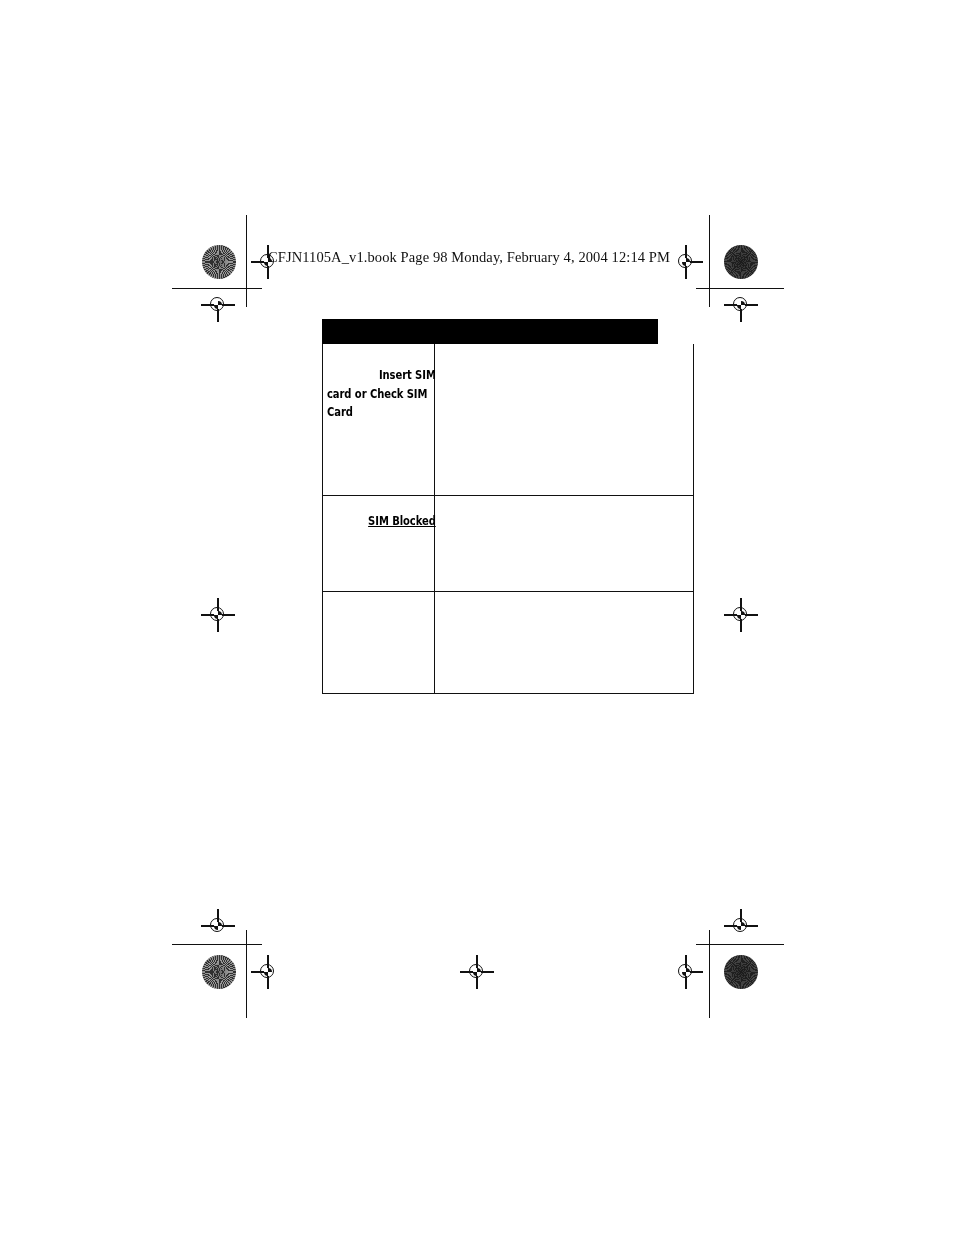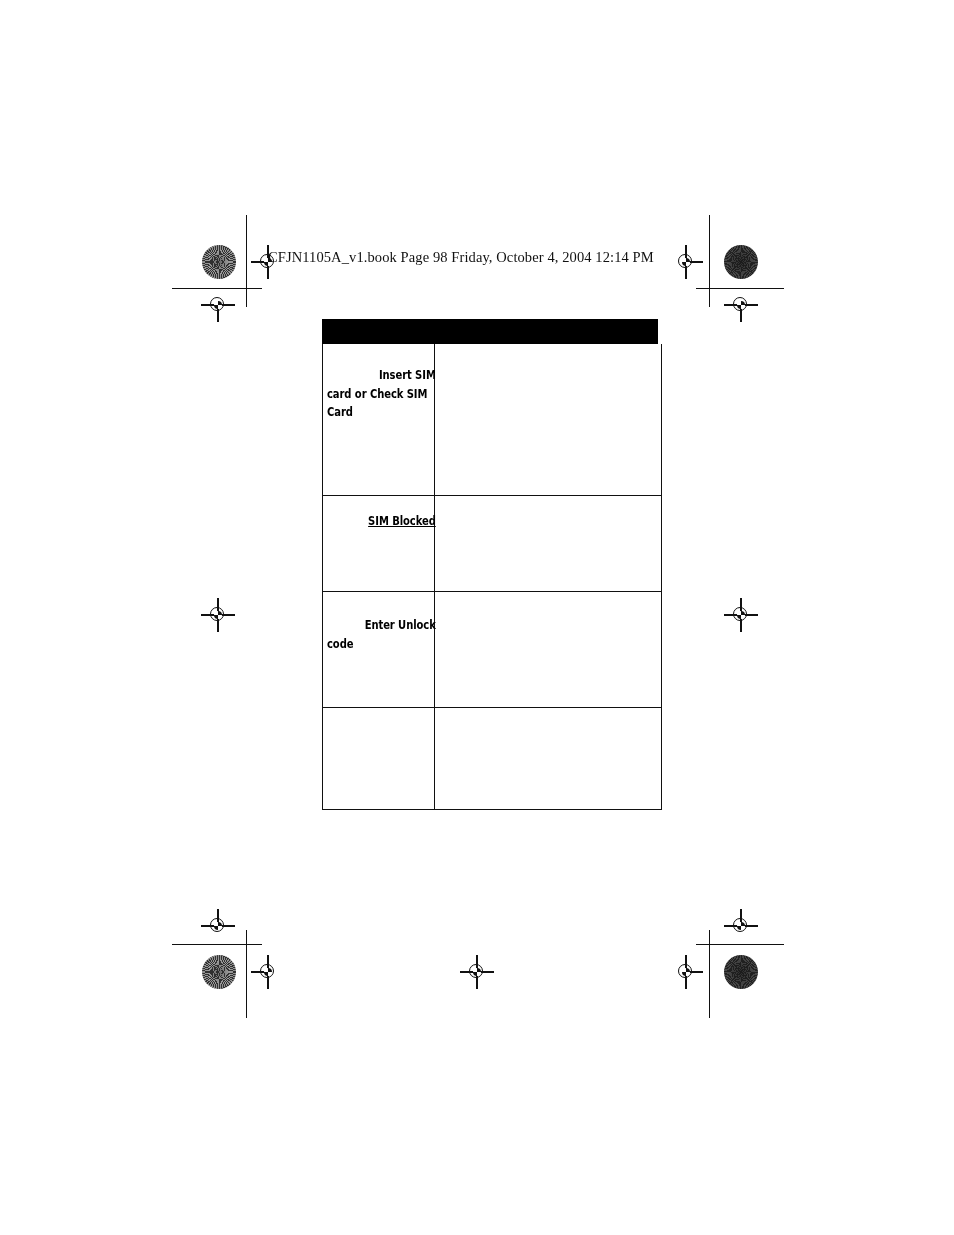--- a/index.html
+++ b/index.html
@@ -108,21 +108,21 @@
     color: #111;
     letter-spacing: 0.1px;
     white-space: nowrap;
   }
 
   
   .doc-table {
     position: absolute;
     left: 322px;
     top: 319px;
-    width: 340px;
+    width: 372px;
   }
   .table-headbar {
     height: 25px;
     background: #000000;
     width: 336px;
   }
   .t-row {
     display: flex;
     border-left: 1.4px solid #111;
     border-right: 1.4px solid #111;
@@ -261,21 +261,21 @@
 
   <div class="reg-target half-right" style="left:669px; top:955px;">
     <div class="hbar"></div>
       <div class="vbar"></div>
     <div class="ring"></div>
       <div class="dot"></div>
   </div>
   <div class="rule-v" style="left:709px; top:930px; height:88px;"></div>
   <div class="halftone dense" style="left:724px; top:955px;"></div>
 
-  <div class="running-header">CFJN1105A_v1.book  Page 98  Friday, October 4, 2004  12:14 PM</div>
+  <div class="running-header">CFJN1105A_v1.book  Page 98  Monday, February 4, 2004  12:14 PM</div>
 
   <div class="doc-table">
 
     <div class="table-headbar"></div>
 
     <div class="t-row r1">
       <div class="t-cell-left">
         <div class="msg">
           <span class="lead">Insert SIM</span>
           <span class="wrap">card or Check SIM Card</span>
@@ -291,31 +291,20 @@
         <div class="msg">
           <span class="lead">SIM Blocked</span>
           <span class="wrap"></span>
         </div>
       </div>
       <div class="t-cell-right">
         <div class="cell-body"></div>
       </div>
     </div>
 
-    <div class="t-row r3">
-      <div class="t-cell-left">
-        <div class="msg">
-          <span class="lead">Enter Unlock</span>
-          <span class="wrap">code</span>
-        </div>
-      </div>
-      <div class="t-cell-right">
-        <div class="cell-body"></div>
-      </div>
-    </div>
 
     <div class="t-row r4">
       <div class="t-cell-left">
         <div class="msg">
           <span class="lead"></span>
           <span class="wrap"></span>
         </div>
       </div>
       <div class="t-cell-right">
         <div class="cell-body"></div>

